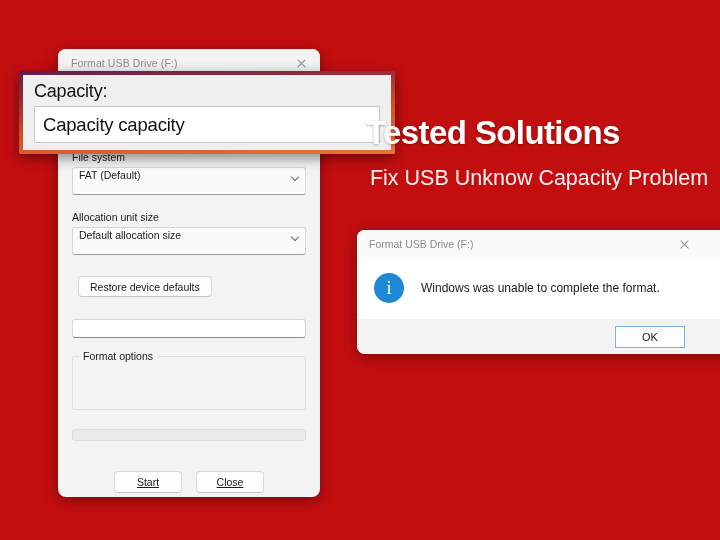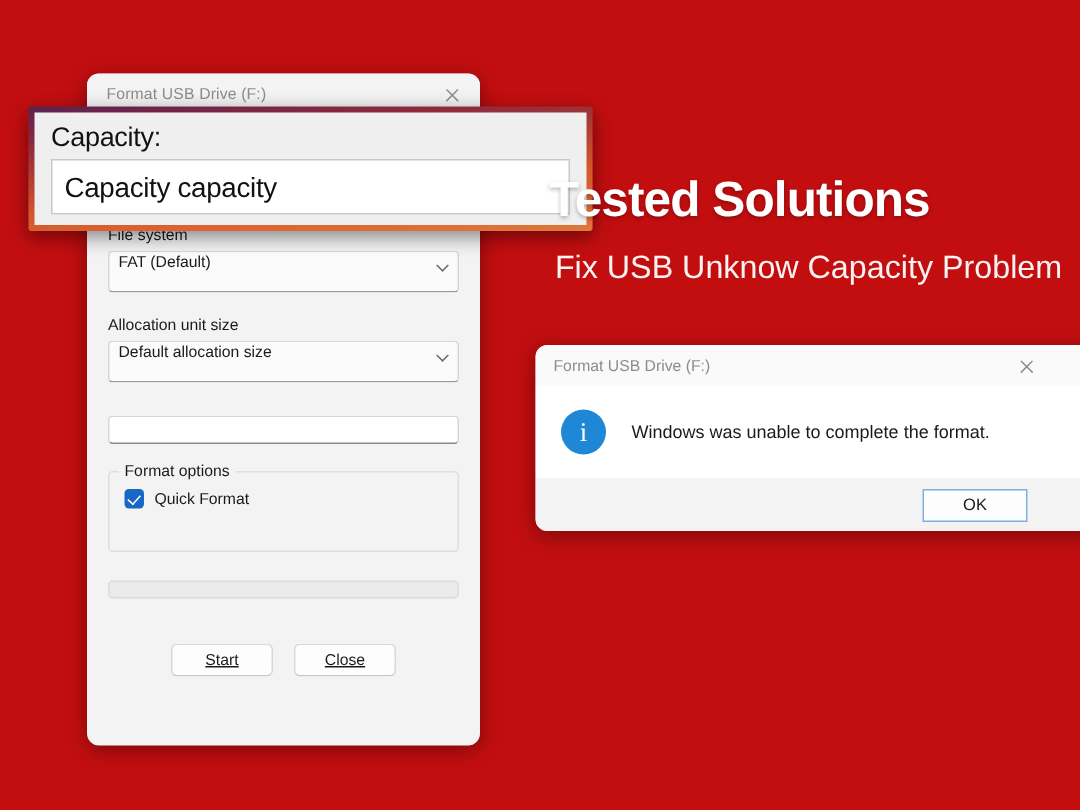--- a/index.html
+++ b/index.html
@@ -381,31 +381,30 @@
     </div>
 
     <div class="row-alloc">
       <div class="fld-label">Allocation unit size</div>
       <div class="combo">
         <span>Default allocation size</span>
         <span class="chev"></span>
       </div>
     </div>
 
+    <div class="restore-wrap">
+      <span class="btn">Restore device defaults</span>
+    </div>
 
     <div class="row-volume">
       <div class="text-input"></div>
     </div>
 
     <div class="group-box">
       <span class="legend">Format options</span>
-      <div class="check-row">
-        <span class="checkbox"></span>
-        <span class="lbl">Quick Format</span>
-      </div>
     </div>
 
     <div class="progress"></div>
 
     <div class="btn-row">
       <span class="btn">Start</span>
       <span class="btn">Close</span>
     </div>
 
   </div>

